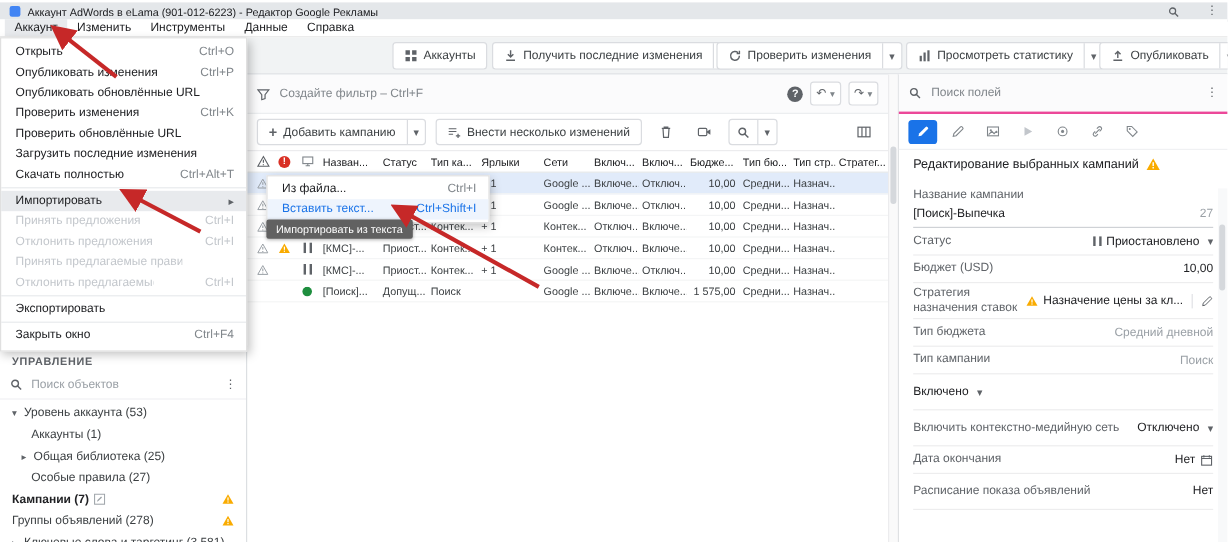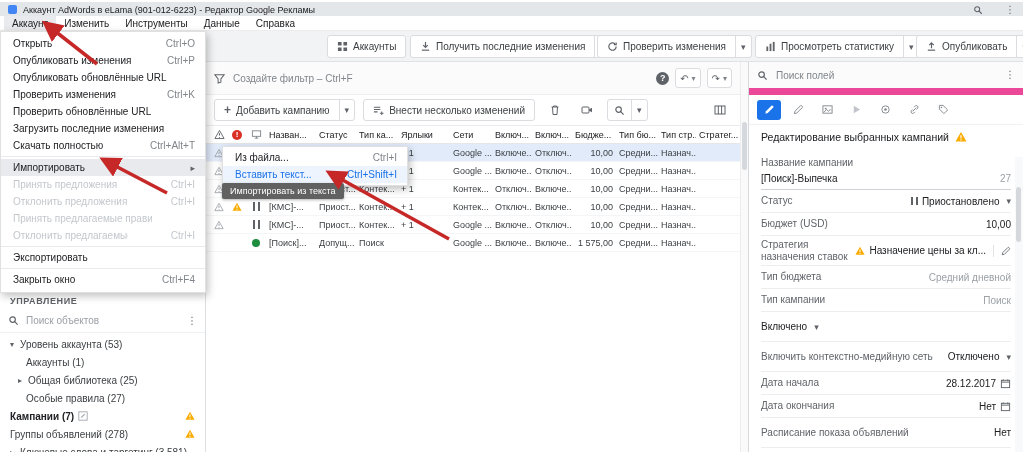--- a/index.html
+++ b/index.html
@@ -50,21 +50,21 @@
 .cname{width:50px}.cstatus{width:40px}.ctype{width:42px}.clabels{width:52px}.cnet{width:42px}.cen1{width:40px}.cen2{width:40px}
 .cbud{width:44px;text-align:right}.cbt{width:42px}.cst{width:38px}.cstr{width:44px}
 .trow.sel{background:#e1ebfa;}
 
 
 .c-scroll{position:absolute;left:740px;top:62px;width:8px;bottom:0;background:#fafafa;border-left:1px solid #ececee;z-index:2;}
 .c-scroll .thumb{position:absolute;left:1px;width:5px;top:60px;height:48px;background:#d5d8dc;border-radius:3px;}
 
 
 .rpanel{position:absolute;left:748px;top:62px;right:0;bottom:0;background:#fff;border-left:1px solid #d7dadd;z-index:1;}
-.panel-search{height:33px;background:#fbfbfc;border-bottom:7px solid #ec4899;display:flex;align-items:center;padding:0 8px;gap:8px;}
+.panel-search{height:33px;background:#fbfbfc;border-bottom:2px solid #ec4899;display:flex;align-items:center;padding:0 8px;gap:8px;}
 .panel-search .ph{color:#80868b;flex:1;}
 .icon-tabs{height:30px;display:flex;align-items:center;padding:0 8px;border-bottom:1px solid #f0f1f3;}
 .itab{width:24px;height:20px;border-radius:3px;display:flex;align-items:center;justify-content:center;margin-right:5px;}
 .itab.active{background:#1a73e8;}
 .ed-head{height:23px;display:flex;align-items:flex-start;gap:6px;padding:6px 10px 0 12px;font-size:10.5px;color:#202124;}
 .fields{padding:4px 12px 0 12px;}
 .nf-label{height:16px;display:flex;align-items:flex-end;color:#5f6368;}
 .nf-val{height:22px;display:flex;align-items:center;justify-content:space-between;border-bottom:1px solid #cfd2d6;color:#202124;}
 .counter{color:#9aa0a6;}
 .frow{display:flex;align-items:center;border-bottom:1px solid #ededee;}
@@ -563,30 +563,20 @@
       </div>
 
       <div class="frow h30">
         <span class="fl">Включить контекстно-медийную сеть</span>
         <span class="fv">
           <span>Отключено</span>
           <span class="caret">▾</span>
         </span>
       </div>
 
-      <div class="frow h23">
-        <span class="fl">Дата начала</span>
-        <span class="fv">
-          <span>28.12.2017</span>
-          <svg class="w11" viewBox="0 0 12 12">
-              <rect x="1.5" y="2.5" width="9" height="8" fill="none" stroke="#5f6368" stroke-width="1"></rect>
-              <path d="M1.5 4.5h9M3.5 1.5v2M8.5 1.5v2" stroke="#5f6368" stroke-width="1"></path>
-            </svg>
-        </span>
-      </div>
 
       <div class="frow h23">
         <span class="fl">Дата окончания</span>
         <span class="fv">
           <span>Нет</span>
           <svg class="w11" viewBox="0 0 12 12">
               <rect x="1.5" y="2.5" width="9" height="8" fill="none" stroke="#5f6368" stroke-width="1"></rect>
               <path d="M1.5 4.5h9M3.5 1.5v2M8.5 1.5v2" stroke="#5f6368" stroke-width="1"></path>
             </svg>
         </span>

